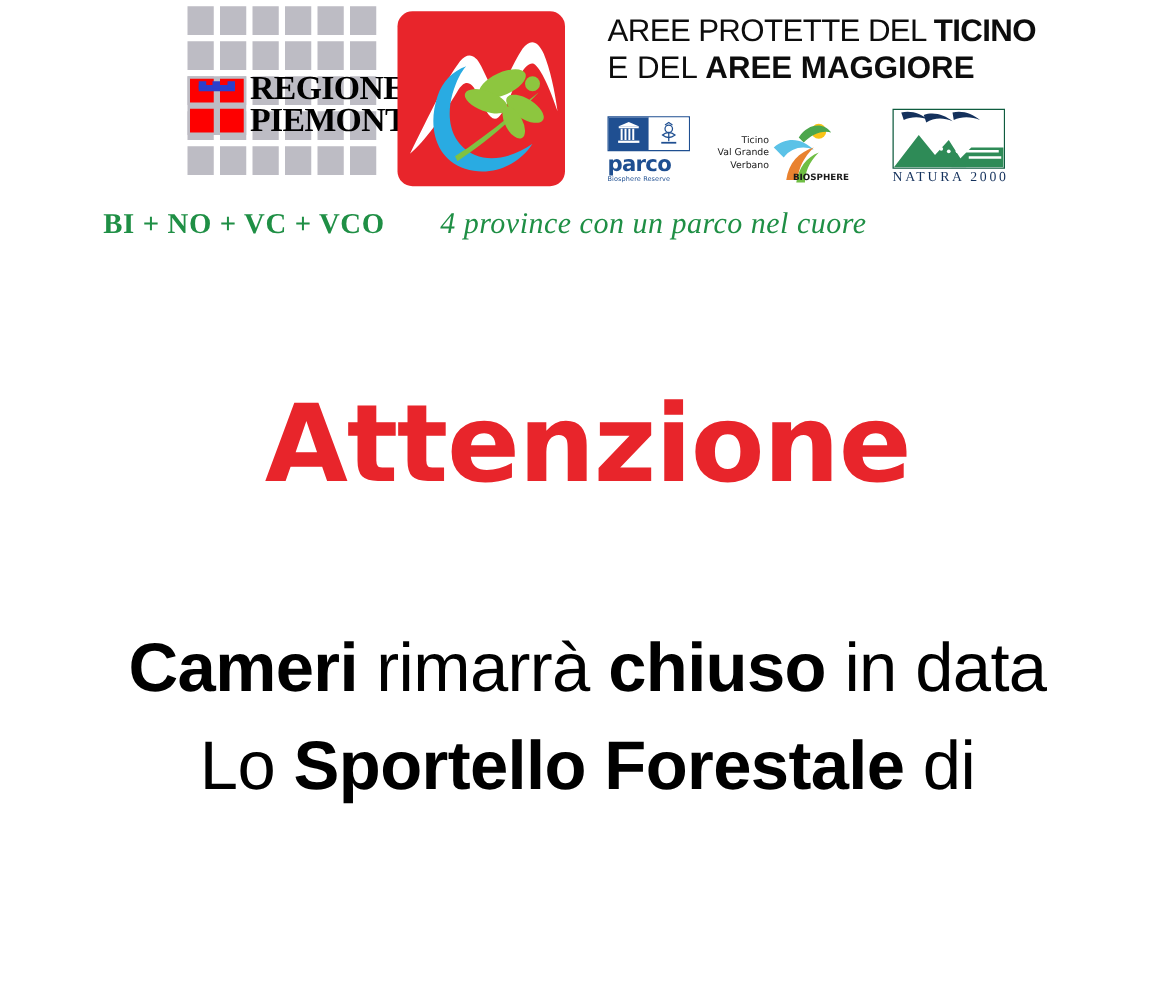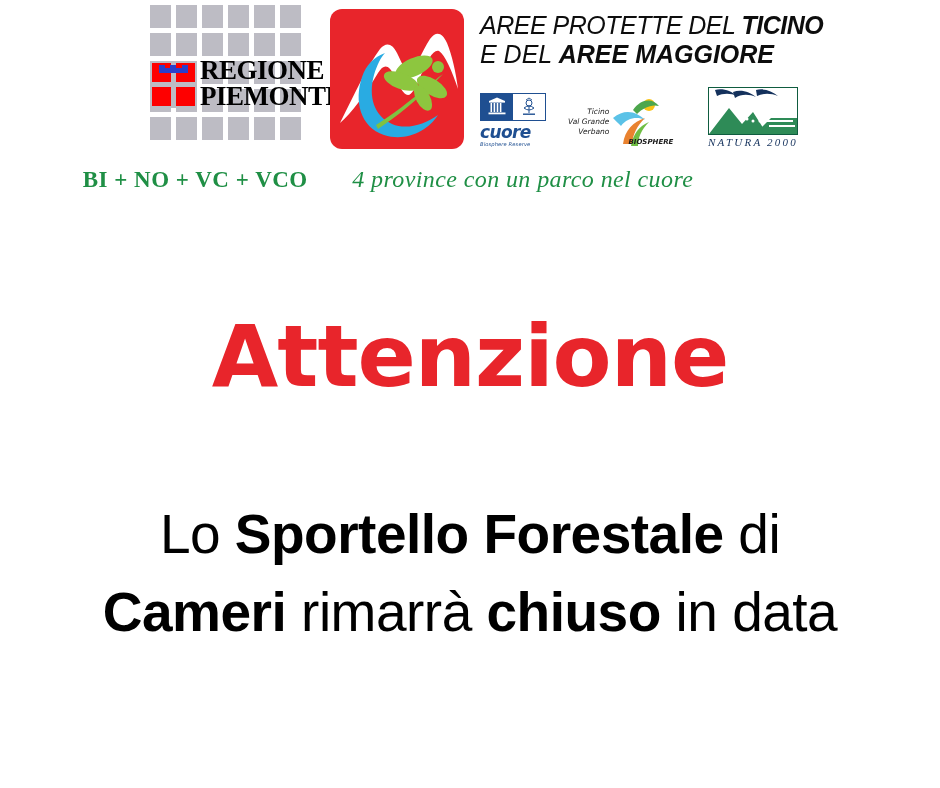--- a/index.html
+++ b/index.html
@@ -30,21 +30,20 @@
     top: 5px;
     display: flex;
     align-items: flex-start;
   }
 
   
   .rp-logo {
     position: relative;
     width: 160px;
     height: 150px;
-    padding-left: 12px;
   }
   .rp-grid {
     position: absolute;
     left: 0;
     top: 0;
     display: grid;
     grid-template-columns: repeat(6, 21px);
     grid-template-rows: repeat(5, 23px);
     gap: 5px;
   }
@@ -109,23 +108,22 @@
     position: relative;
     width: 150px;
     height: 152px;
     margin-left: 0px;
   }
   .park-logo svg { display: block; }
 
   
   .right-col {
     position: relative;
-    margin-left: 8px;
+    margin-left: 26px;
     padding-top: 6px;
-    font-style: italic;
   }
   .aree-line {
     font-family: "Liberation Sans", sans-serif;
     font-size: 25px;
     line-height: 29px;
     letter-spacing: -0.5px;
     white-space: nowrap;
     color: #0d0d0d;
   }
   .aree-line b { font-weight: bold; }
@@ -383,21 +381,21 @@
             <div class="bx right">
               <svg width="18" height="20" viewBox="0 0 18 20">
                 <circle cx="9" cy="6" r="3" fill="none" stroke="#1f4f91" stroke-width="1"></circle>
                 <path d="M9 9 L9 16" stroke="#1f4f91" stroke-width="1"></path>
                 <path d="M4 11 Q9 7 14 11 Q9 15 4 11 Z" fill="none" stroke="#1f4f91" stroke-width="1"></path>
                 <rect x="3" y="16.5" width="12" height="1.4" fill="#1f4f91"></rect>
                 <path d="M6 3 L9 1 L12 3" fill="none" stroke="#1f4f91" stroke-width="0.9"></path>
               </svg>
             </div>
           </div>
-          <div class="word">cuore</div>
+          <div class="word">parco</div>
           <div class="sub">Biosphere Reserve</div>
         </div>
 
         <div class="biosphere">
           <div class="names">
             <div>Ticino</div>
             <div>Val Grande</div>
             <div>Verbano</div>
           </div>
           <div class="gfx">
@@ -448,15 +446,15 @@
 
   <div class="tagline">
     <span class="prov">BI + NO + VC + VCO</span>
     <span class="motto">4 province con un parco nel cuore</span>
   </div>
 </div>
 
 <div class="heading">Attenzione</div>
 
 <div class="body-text">
+  <span class="body-line"><b>Cameri</b><span> rimarrà </span><b>chiuso</b><span> in data</span></span>
   <span class="body-line"><span>Lo </span><b>Sportello Forestale</b><span> di</span></span>
-  <span class="body-line"><b>Cameri</b><span> rimarrà </span><b>chiuso</b><span> in data</span></span>
 </div>
 
 </body></html>

